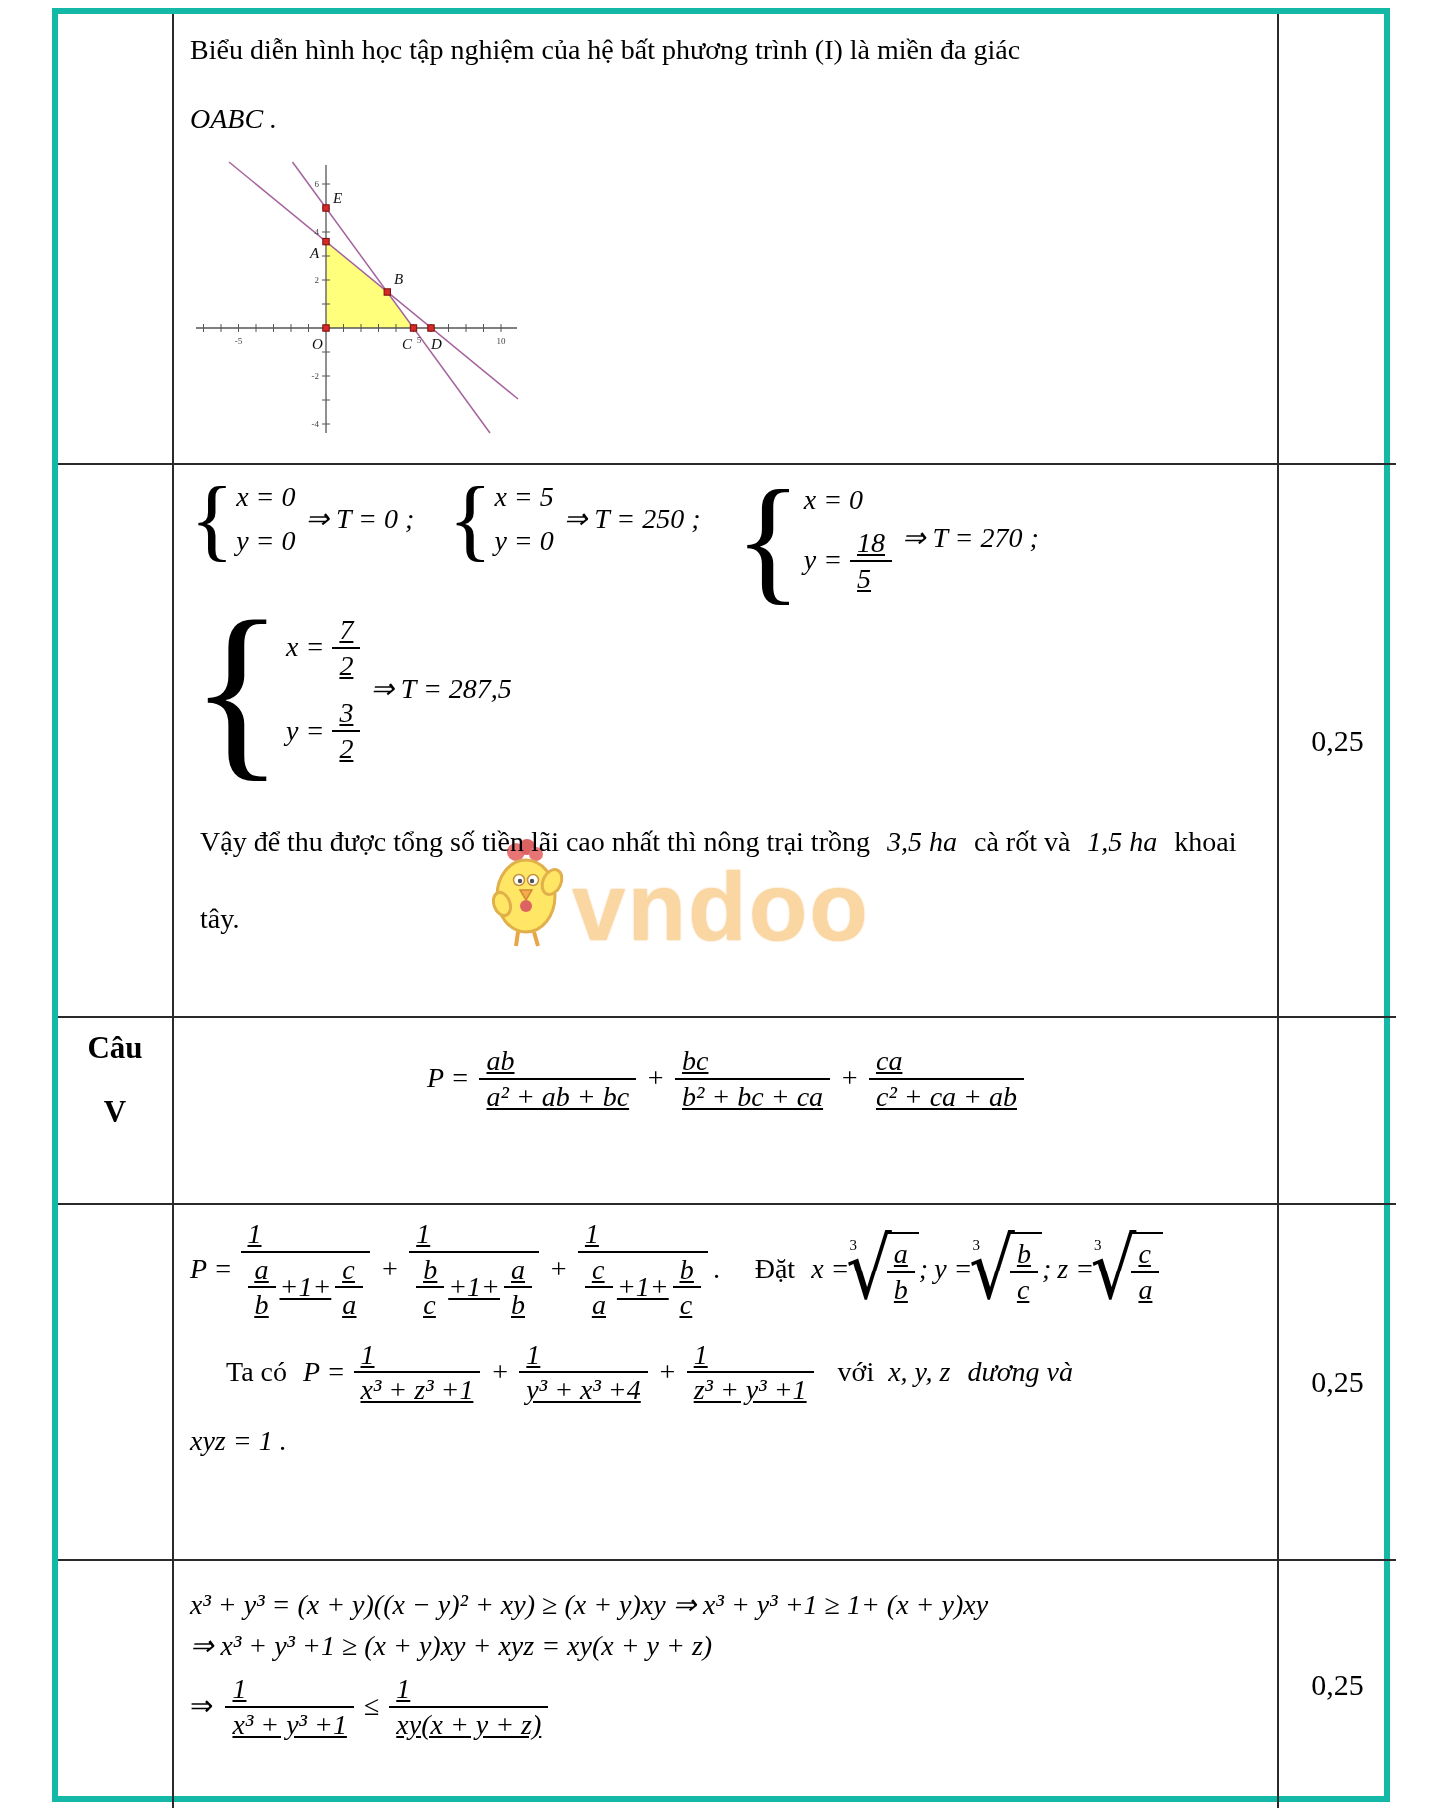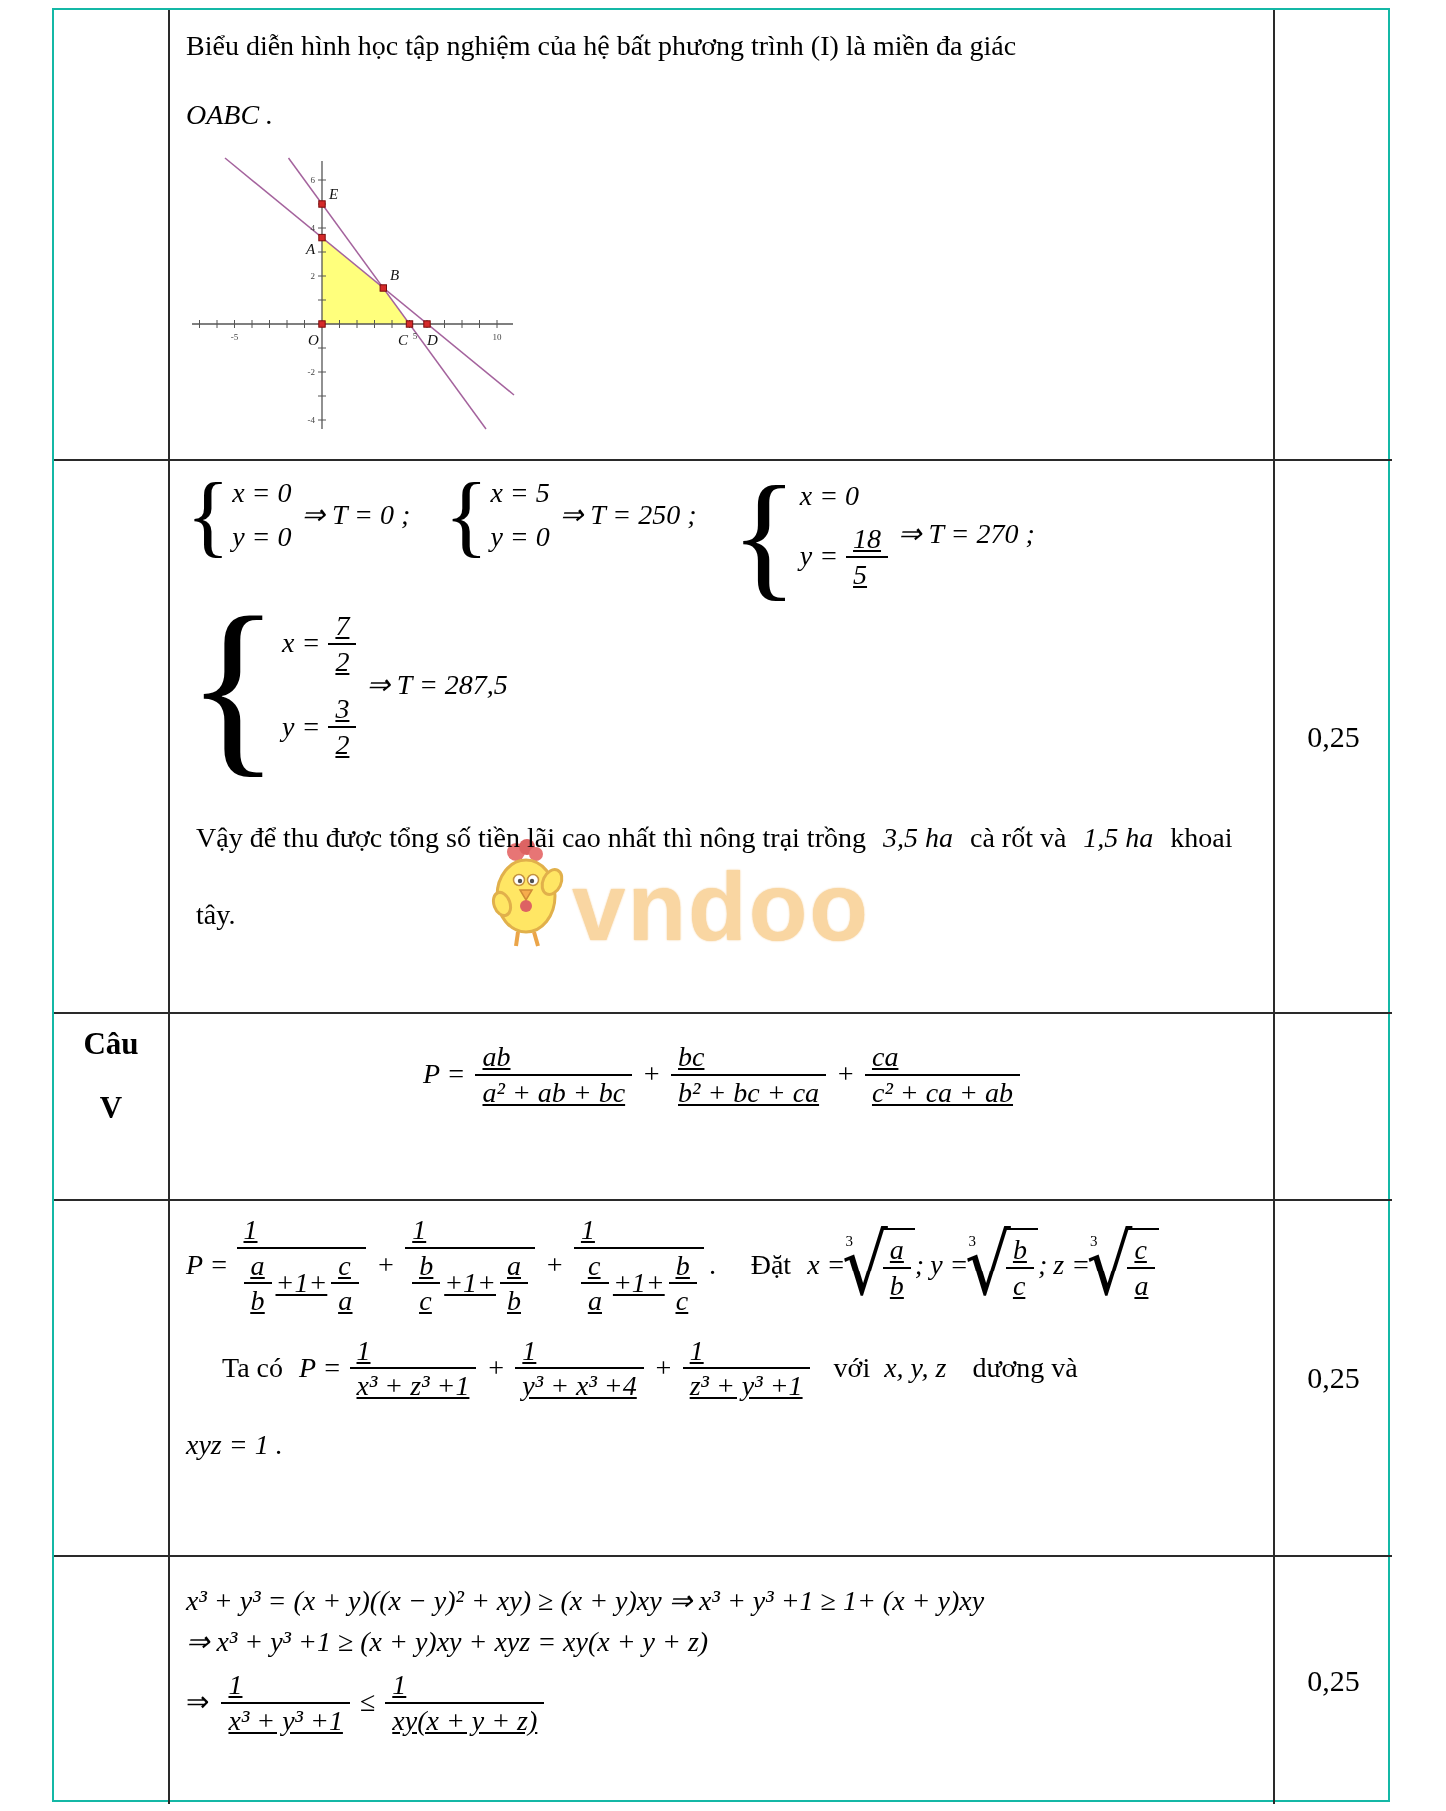--- a/index.html
+++ b/index.html
@@ -8,21 +8,21 @@
 
   
   .watermark{position:absolute;left:486px;top:838px;display:flex;align-items:flex-end;z-index:0;opacity:.85;}
   .wm-text{font-family:"Liberation Sans",sans-serif;font-weight:bold;font-size:96px;line-height:.9;
            color:#f8cf92;letter-spacing:2px;text-shadow:0 0 2px #f0bd74;}
 
   
   .doc-table{position:absolute;left:52px;top:8px;width:1338px;height:1794px;z-index:1;
              display:grid;grid-template-columns:116px 1105px 117px;
              grid-template-rows:451px 553px 187px 356px 247px;
-             border:2px solid #14b8a6;box-sizing:border-box;background:transparent;}
+             border:6px solid #14b8a6;box-sizing:border-box;background:transparent;}
   .cell{border-right:2px solid #2a2a2a;border-bottom:2px solid #2a2a2a;box-sizing:border-box;
         overflow:hidden;position:relative;}
   .cell.lastcol{border-right:none;}
   .cell.lastrow{border-bottom:none;}
 
   .content{font-size:28px;line-height:1.45;padding:12px 16px;}
   .scorecell{display:flex;align-items:center;justify-content:center;font-size:30px;}
   .qcell{display:flex;flex-direction:column;align-items:center;padding-top:12px;
          font-weight:bold;font-size:31px;}
   .qcell .v{margin-top:28px;}
@@ -57,21 +57,21 @@
   .cbrt-rcand{border-top:2px solid #000;display:inline-flex;align-items:center;
               padding:3px 4px 0 0;margin-left:-5px;}
 
   
   .sysrow{display:flex;align-items:flex-start;margin-top:2px;}
   .sysrow>.grp{display:inline-flex;align-items:center;margin-right:34px;}
   .sys4row{margin-top:8px;display:inline-flex;align-items:center;}
   .concl{margin-top:30px;line-height:2.75;font-size:28px;margin-left:10px;}
   .formula-center{display:flex;justify-content:center;align-items:center;margin-top:14px;font-style:italic;}
   .taco-row{margin-top:16px;padding-left:36px;}
-  .xyz-row{margin-top:22px;}
+  .xyz-row{margin-top:14px;}
   .r5line{margin-top:0;white-space:nowrap;}
   .r5fr{margin-top:6px;}
 
   
   .graph-wrap{margin:14px 0 0 -4px;}
   .graph-wrap text{font-family:"Liberation Serif",serif;}
   .ptlab{font-style:italic;font-size:15px;fill:#111;}
   .ticklab{font-size:9px;fill:#444;}
 </style>
 </head>
@@ -372,21 +372,21 @@
             <span class="fd">y³ + x³ +4</span>
         </span>
         <span class="op">+</span>
         <span class="frac">
           <span class="fn">1</span>
             <span class="fb"></span>
             <span class="fd">z³ + y³ +1</span>
         </span>
         <span class="rm" style="margin-left:24px;">với</span>
         <span style="margin-left:14px;">x, y, z</span>
-        <span class="rm" style="margin-left:26px;">dương và</span>
+        <span class="rm" style="margin-left:17px;font-style:italic;">dương và</span>
       </div>
 
       <div class="xyz-row it">xyz = 1 .</div>
     </div>
     <div class="cell lastcol scorecell">
       <span>0,25</span>
     </div>
 
     <div class="cell lastrow"></div>
     <div class="cell content lastrow">

